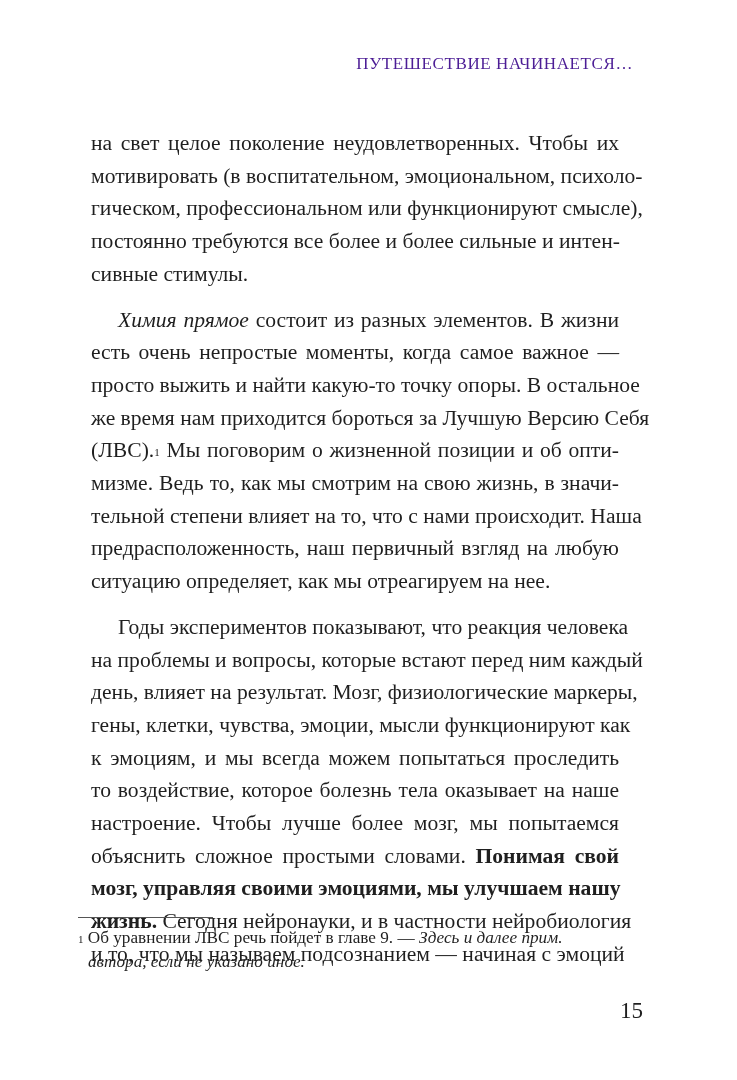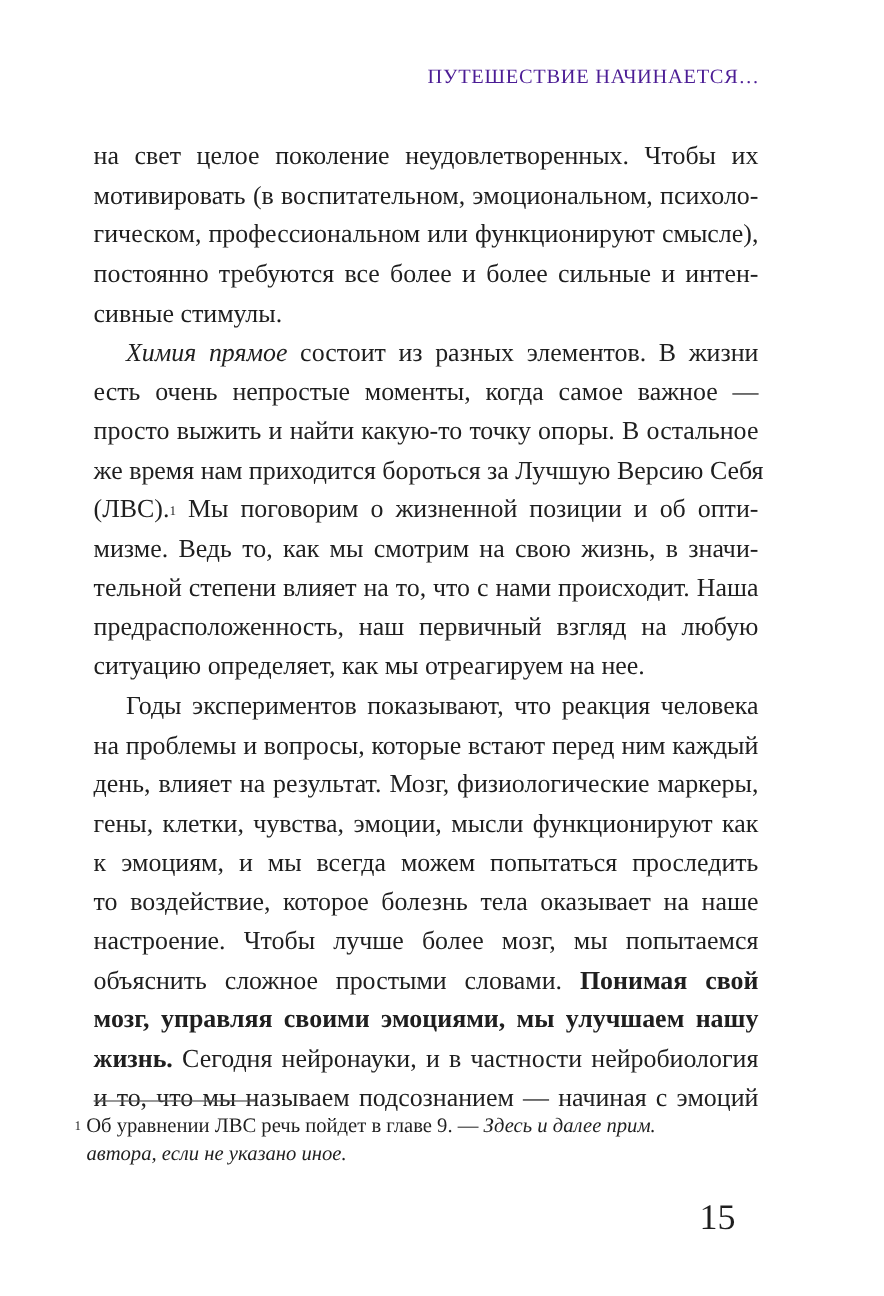--- a/index.html
+++ b/index.html
@@ -2,29 +2,29 @@
 <html><head>
   <meta charset="utf-8">
   <style>
     html, body { margin: 0; padding: 0; background: #ffffff; }
     body { width: 737px; height: 1080px; position: relative; overflow: hidden;
       font-family: "Liberation Serif", "DejaVu Serif", serif; color: #1f1f1f; }
     .running-head { position: absolute; top: 54px; right: 104px;
       font-size: 17px; letter-spacing: 0.6px; color: #4c1d95; }
     .body-text { position: absolute; left: 78px; top: 114px; width: 554px;
       font-size: 21.6px; line-height: 32.7px; text-align: justify; }
-    .body-text p { margin: 0; }
+    .body-text p { margin: 13px; }
     .line { display: block; text-align: justify; text-align-last: justify; white-space: nowrap; }
     .line.last { text-align-last: left; }
     sup { font-size: 11px; vertical-align: top; position: relative; top: 2px; }
     .fn-rule { position: absolute; left: 78px; top: 917px; width: 135px; height: 1px; background: #555; }
-    .footnote { position: absolute; left: 62px; top: 926px; width: 556px; font-size: 17.2px; line-height: 23.5px; }
+    .footnote { position: absolute; left: 78px; top: 926px; width: 556px; font-size: 17.2px; line-height: 23.5px; }
     .footnote .fn-line { display: block; }
     .footnote .fn-line.l2 { padding-left: 10px; }
-    .page-number { position: absolute; right: 124px; top: 998px; font-size: 30px; }
+    .page-number { position: absolute; right: 94px; top: 998px; font-size: 23px; }
     i { font-style: italic; }
     b { font-weight: bold; }
   </style>
 </head>
 <body>
 
 <div class="running-head">ПУТЕШЕСТВИЕ НАЧИНАЕТСЯ…</div>
 
 <div class="body-text">
   <p>

